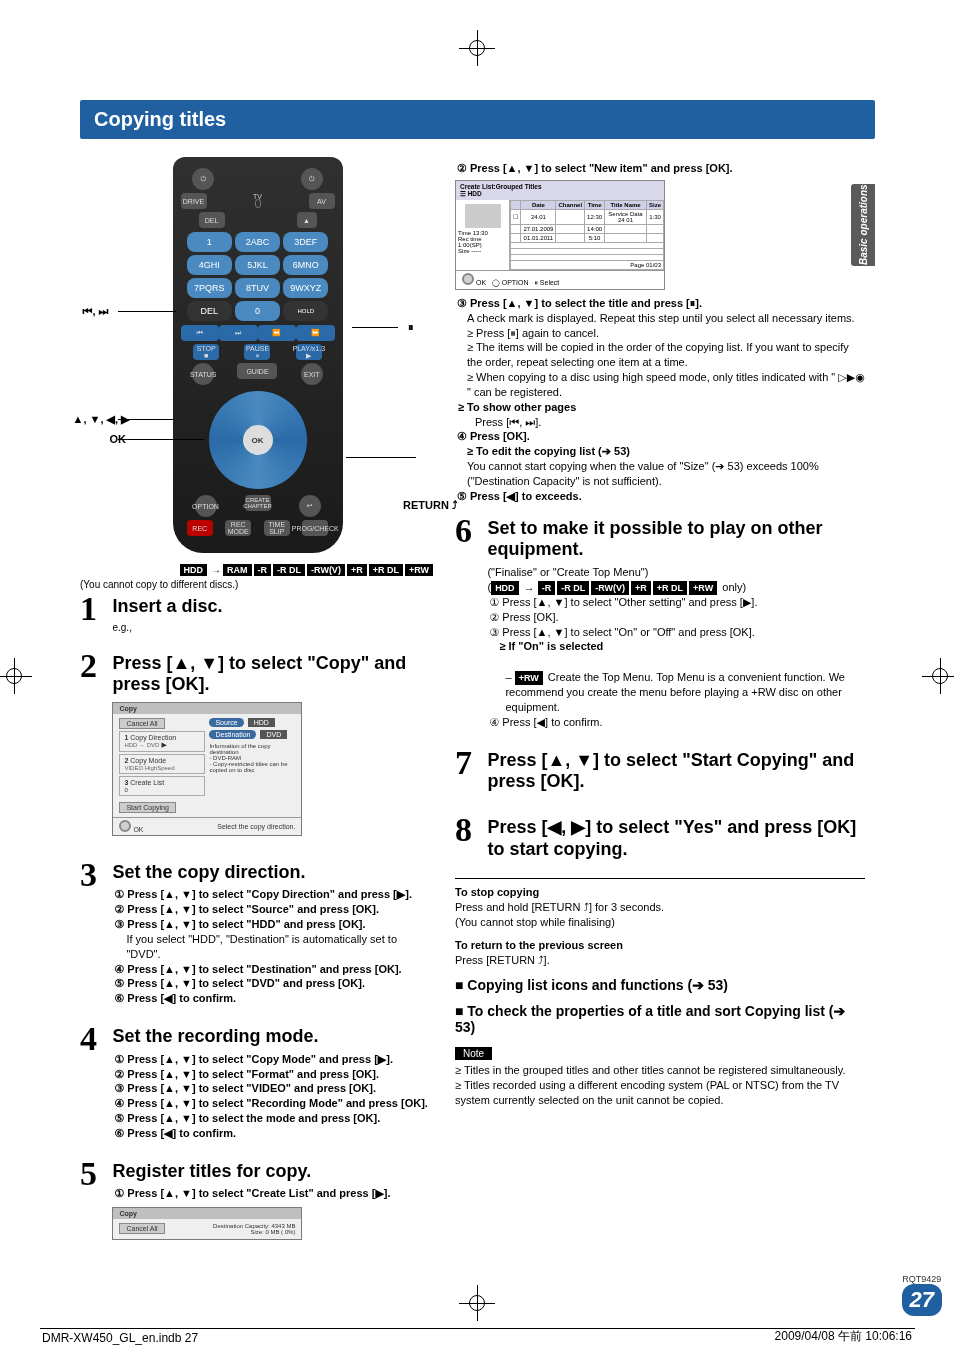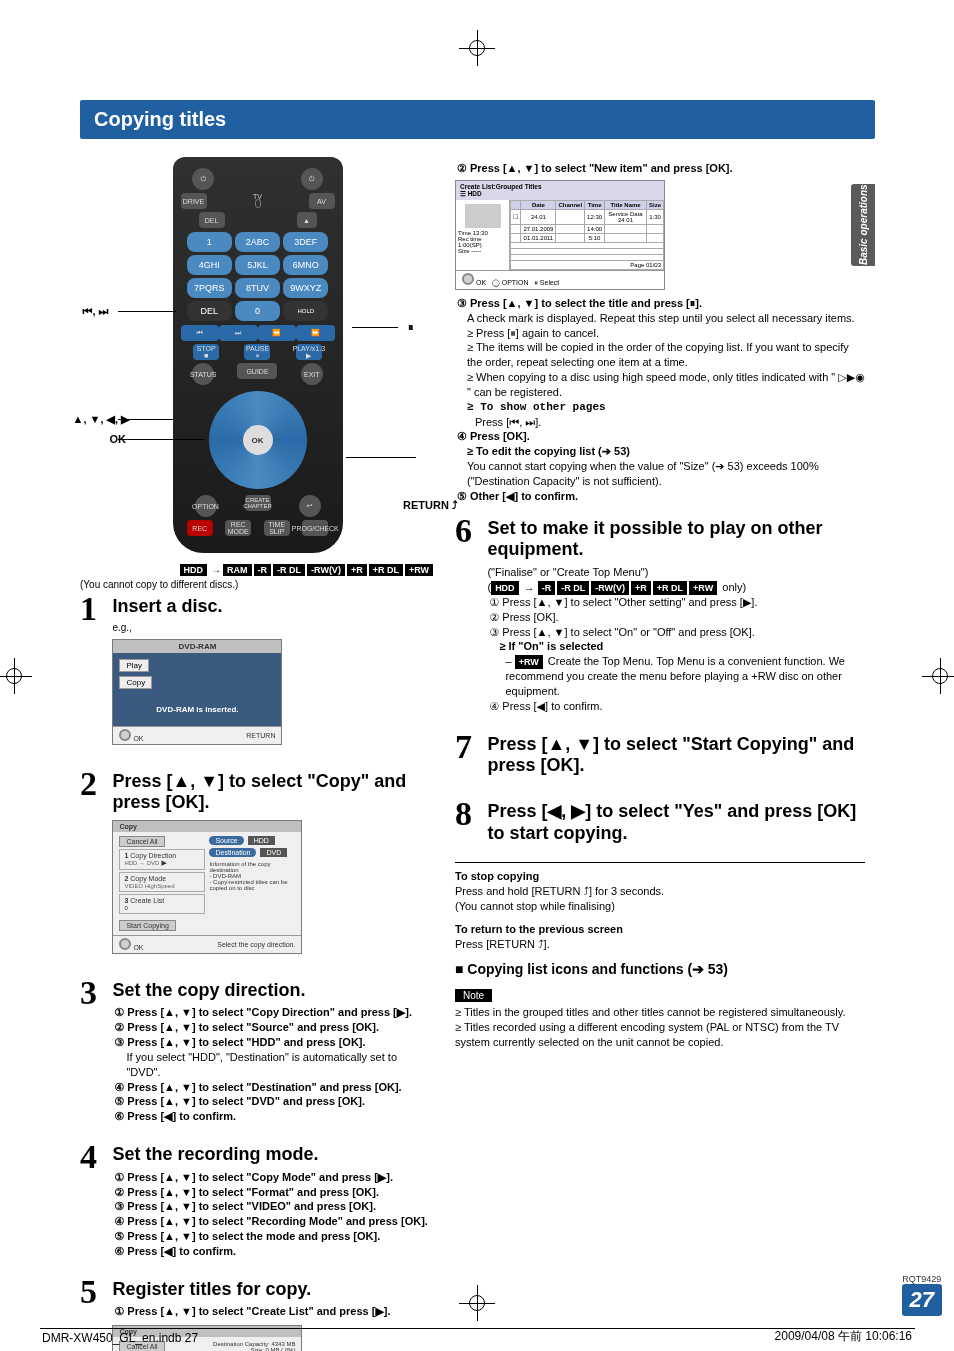--- a/index.html
+++ b/index.html
@@ -57,21 +57,21 @@
   .copy-btn { display:inline-block; border:1px solid #888; padding:1px 6px; font-size:7px; background:#ccc; }
 
   .sect-heading { font-size: 14px; font-weight: bold; margin: 10px 0 4px; }
   .body-text { font-size: 11px; line-height: 1.35; }
 
   .note-pill { display:inline-block; background:#000; color:#fff; font-size:10px; padding: 1px 8px; margin: 8px 0 3px; }
   .sq { font-family: inherit; }
 
   .page-num { position:absolute; right: 12px; bottom: 35px; text-align:center; }
   .page-num .rqt { font-size: 9px; color:#333; }
-  .page-num .pg { background:#2060a0; color:#fff; font-style:italic; font-size: 22px; padding: 3px 8px; border-radius: 3px; font-weight:bold; }
+  .page-num .pg { background:#2060a0; color:#fff; font-style:italic; font-size: 22px; padding: 3px 8px; border-radius: 12px; font-weight:bold; }
 
   .footer-line { position:absolute; left:40px; bottom: 22px; width: 875px; border-top: 1px solid #000; }
   .footer-txt { position:absolute; bottom: 6px; font-size: 12px; }
   .footer-left { left: 42px; }
   .footer-right { right: 42px; }
   .reg { position:absolute; width:36px; height:36px; }
   .reg-c { position:absolute; border:1px solid #000; border-radius:50%; width:16px; height:16px; left:10px; top:10px; }
   .reg-h { position:absolute; height:1px; width:36px; background:#000; top:18px; left:0; }
   .reg-v { position:absolute; width:1px; height:36px; background:#000; left:18px; top:0; }
 
@@ -195,32 +195,20 @@
       <div class="format-bar">
         <span class="fb">HDD</span><span class="fb-arrow">→</span><span class="fb">RAM</span><span class="fb">-R</span><span class="fb">-R DL</span><span class="fb">-RW(V)</span><span class="fb">+R</span><span class="fb">+R DL</span><span class="fb">+RW</span>
       </div>
       <div class="small-note">(You cannot copy to different discs.)</div>
 
       <div class="step">
         <span class="step-num">1</span>
         <div class="step-body">
           <div class="step-title">Insert a disc.</div>
           <div class="small-note">e.g.,</div>
-          <div class="screen" style="width:170px;">
-            <div class="screen-hdr" style="text-align:center;">DVD-RAM</div>
-            <div class="screen-body" style="background:#3a5a80;color:#fff;">
-              <div class="screen-menu-item" style="background:#eee;color:#000;">Play</div><br>
-              <div class="screen-menu-item" style="background:#eee;color:#000;">Copy</div>
-              <div style="text-align:center;margin:14px 0 8px;font-weight:bold;font-size:8px;">DVD-RAM is inserted.</div>
-            </div>
-            <div class="screen-footer">
-                <span><span class="oki"></span> <span>OK</span></span>
-                <span>RETURN</span>
-              </div>
-          </div>
         </div>
       </div>
 
       <div class="step">
         <span class="step-num">2</span>
         <div class="step-body">
           <div class="step-title">Press [▲, ▼] to select "Copy" and press [OK].</div>
           <div class="screen copy-screen">
             <div class="screen-hdr">Copy</div>
             <div class="screen-body" style="display:flex;gap:4px;">
@@ -370,42 +358,42 @@
             <span><span class="oki"></span> <span>OK</span> &nbsp; ◯ <span>OPTION</span> &nbsp; ⏸ <span>Select</span></span>
             <span></span>
           </div>
       </div>
 
       <div class="ol-sub"><b>③ Press [▲, ▼] to select the title and press [⏸].</b></div>
       <div class="body-text" style="margin-left:12px;">A check mark is displayed. Repeat this step until you select all necessary items.</div>
       <div class="body-text" style="margin-left:12px;">≥ Press [⏸] again to cancel.</div>
       <div class="body-text" style="margin-left:12px;">≥ The items will be copied in the order of the copying list. If you want to specify the order, repeat selecting one item at a time.</div>
       <div class="body-text" style="margin-left:12px;">≥ When copying to a disc using high speed mode, only titles indicated with " ▷▶◉ " can be registered.</div>
-      <div class="body-text" style="margin-left:12px;font-family:Liberation Mono, monospace;"><b>≥ To show other pages</b></div>
+      <div class="body-text" style="margin-left:3px;"><b>≥ To show other pages</b></div>
       <div class="body-text" style="margin-left:20px;">Press [⏮, ⏭].</div>
       <div class="ol-sub"><b>④ Press [OK].</b></div>
       <div class="body-text" style="margin-left:12px;"><b>≥ To edit the copying list (➔ 53)</b></div>
       <div class="body-text" style="margin-left:12px;">You cannot start copying when the value of "Size" (➔ 53) exceeds 100% ("Destination Capacity" is not sufficient).</div>
-      <div class="ol-sub"><b>⑤ Other [◀] to confirm.</b></div>
+      <div class="ol-sub"><b>⑤ Press [◀] to exceeds.</b></div>
 
       
       <div class="step" style="margin-top:8px;">
         <span class="step-num-r">6</span>
         <div class="step-body-r">
           <div class="step-title">Set to make it possible to play on other equipment.</div>
           <div class="body-text">("Finalise" or "Create Top Menu")</div>
           <div class="body-text">
             <span>(</span><span class="fb">HDD</span> <span>→</span>
             <span class="fb">-R</span><span class="fb">-R DL</span><span class="fb">-RW(V)</span><span class="fb">+R</span><span class="fb">+R DL</span><span class="fb">+RW</span><span> only)</span>
           </div>
           <div class="ol-sub">① Press [▲, ▼] to select "Other setting" and press [▶].</div>
           <div class="ol-sub">② Press [OK].</div>
           <div class="ol-sub">③ Press [▲, ▼] to select "On" or "Off" and press [OK].</div>
           <div class="body-text" style="margin-left:12px;"><b>≥ If "On" is selected</b></div>
-          <div class="body-text" style="margin-left:18px;">
+          <div class="body-text" style="margin-left:18px;margin-top:16px;">
             – <span class="fb">+RW</span><span> Create the Top Menu. Top Menu is a convenient function. We recommend you create the menu before playing a +RW disc on other equipment.</span>
           </div>
           <div class="ol-sub">④ Press [◀] to confirm.</div>
         </div>
       </div>
 
       
       <div class="step">
         <span class="step-num-r">7</span>
         <div class="step-body-r"><div class="step-title">Press [▲, ▼] to select "Start Copying" and press [OK].</div></div>
@@ -419,20 +407,21 @@
 
       <div style="border-top:1px solid #000;margin:6px 0;"></div>
       <div class="body-text"><b>To stop copying</b></div>
       <div class="body-text">Press and hold [RETURN ⤴] for 3 seconds.</div>
       <div class="body-text">(You cannot stop while finalising)</div>
 
       <div class="body-text" style="margin-top:8px;"><b>To return to the previous screen</b></div>
       <div class="body-text">Press [RETURN ⤴].</div>
 
       <div class="sect-heading sq">■ Copying list icons and functions (➔ 53)</div>
+      <div class="sect-heading sq">■ To check the properties of a title and sort Copying list (➔ 53)</div>
 
       <div class="note-pill">Note</div>
       <div class="body-text">≥ Titles in the grouped titles and other titles cannot be registered simultaneously.</div>
       <div class="body-text">≥ Titles recorded using a different encoding system (PAL or NTSC) from the TV system currently selected on the unit cannot be copied.</div>
 
     </div>
   </div>
 
 </div>
 

